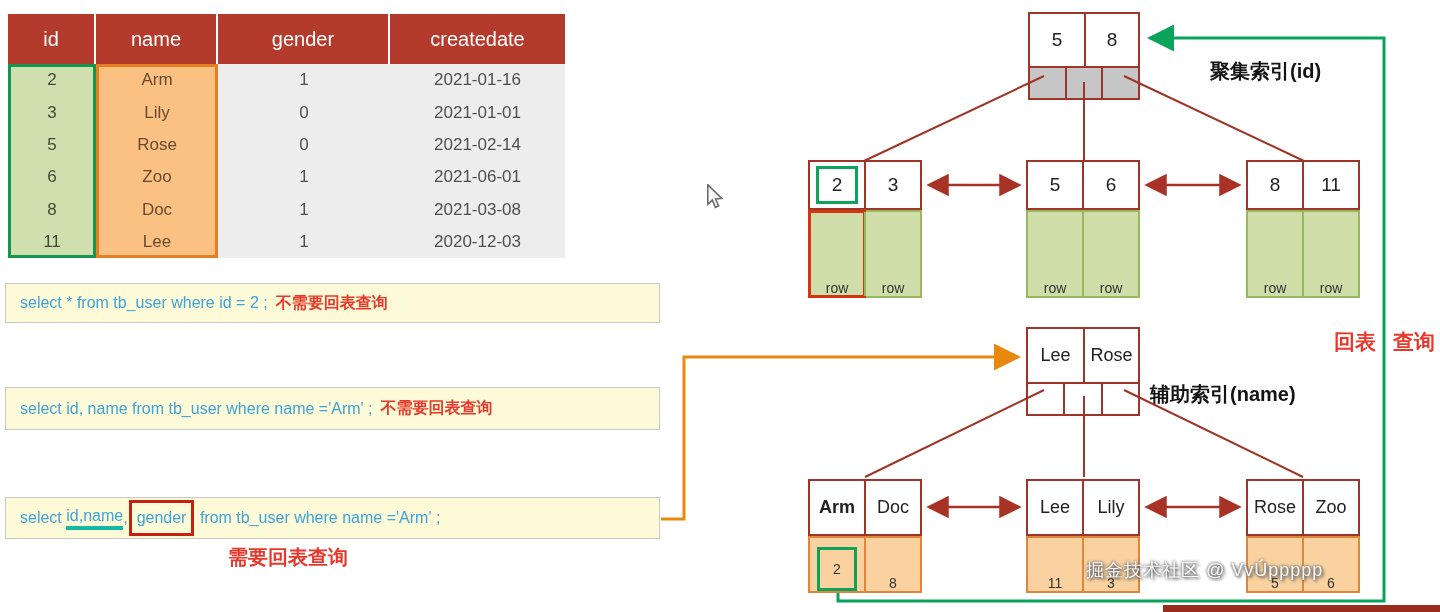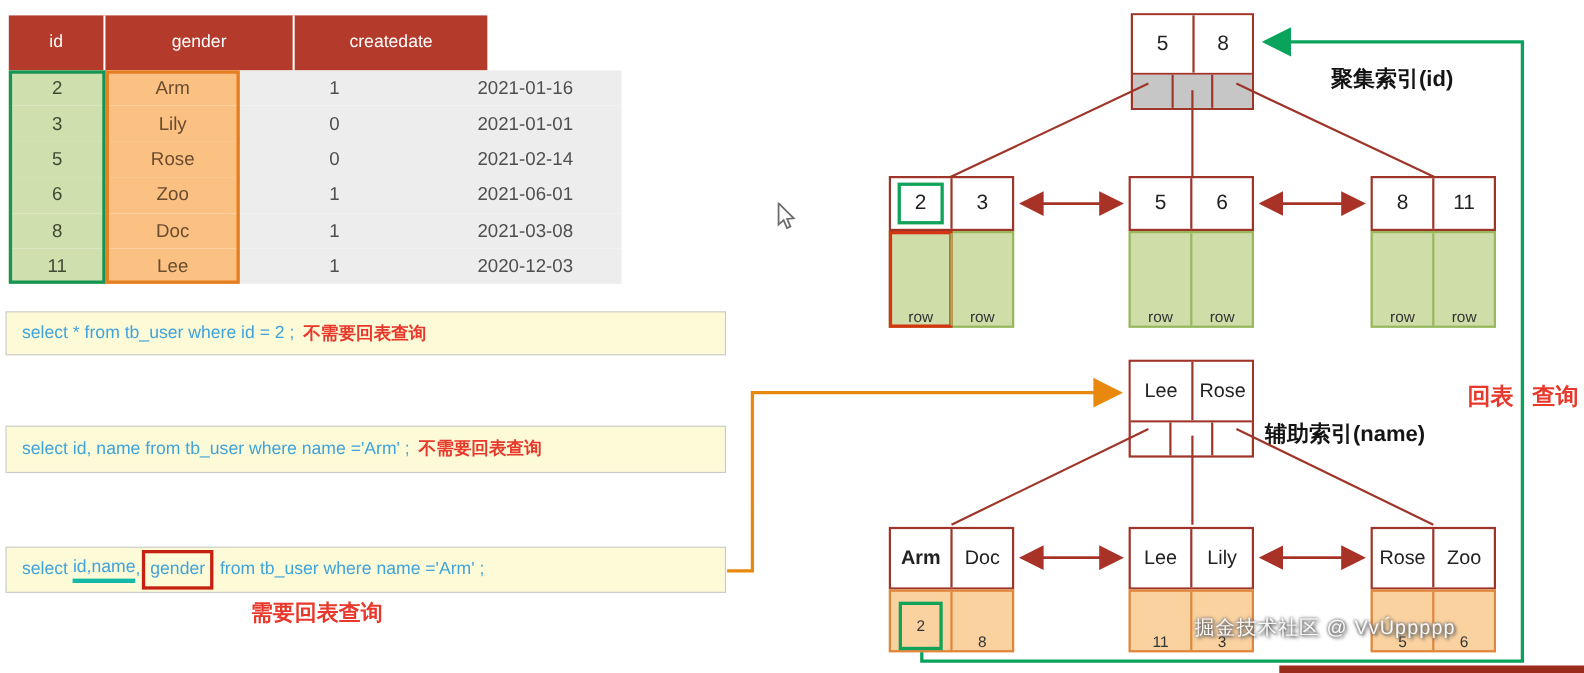--- a/index.html
+++ b/index.html
@@ -3,21 +3,21 @@
 <meta charset="utf-8">
 <style>
   * { margin:0; padding:0; box-sizing:border-box; }
   html,body { background:#fff; }
   body { font-family:"Liberation Sans","DejaVu Sans",sans-serif; }
   #stage { position:relative; width:1440px; height:612px; background:#ffffff; overflow:hidden; }
 
   
   .tbl { position:absolute; left:8px; top:14px; width:557px; }
   .tbl-hd { display:flex; height:50px; }
-  .hc { background:#b43a2b; color:#fff; font-size:16px; display:flex; align-items:center; justify-content:center; }
+  .hc { background:#b43a2b; color:#fff; font-size:20px; display:flex; align-items:center; justify-content:center; }
   .hc1 { width:88px; border-right:2px solid #fff; }
   .hc2 { width:122px; border-right:2px solid #fff; }
   .hc3 { width:172px; border-right:2px solid #fff; }
   .hc4 { width:175px; }
   .tbl-r { display:flex; height:32.4px; }
   .c { display:flex; align-items:center; justify-content:center; font-size:17px; color:#4f4f4f; }
   .c1 { width:88px; background:#cfdfad; color:#3f4a33; }
   .c2 { width:122px; background:#fac183; color:#6b4a2e; }
   .c3 { width:172px; background:#ededed; }
   .c4 { width:175px; background:#ededed; }
@@ -62,37 +62,38 @@
 
   .gframe { border:3px solid #0fa258; width:42px; height:38px; display:flex; align-items:center; justify-content:center; }
   .gframe2 { border:3px solid #0fa258; min-width:40px; height:44px; display:flex; align-items:center; justify-content:center; }
   .redframe { position:absolute; left:-2px; top:-2px; right:-2px; bottom:-2px; border:3px solid #d2350f; pointer-events:none; }
   .bold { font-weight:bold; }
 
   
   .lab { position:absolute; font-size:20px; color:#141414; font-weight:600; }
   #lab-clustered { left:1210px; top:58px; }
   #lab-secondary { left:1150px; top:381px; }
-  .backq { position:absolute; left:1334px; top:328px; display:flex; gap:17px; font-size:21px; font-weight:bold; color:#e8382b; z-index:15;margin-top:18px; }
+  .backq { position:absolute; left:1334px; top:328px; display:flex; gap:17px; font-size:21px; font-weight:bold; color:#e8382b; z-index:15; }
 
   
   #wires { position:absolute; left:0; top:0; z-index:10; pointer-events:none; }
   .nodes-layer { z-index:5; }
   .wm { position:absolute; left:1086px; top:558px; font-size:18px; letter-spacing:1px; color:rgba(255,255,255,0.93); z-index:30; white-space:nowrap;
         text-shadow:2px 2px 3px rgba(70,70,70,0.85), -1px -1px 2px rgba(130,130,130,0.65), 1px -1px 2px rgba(130,130,130,0.55), -1px 1px 2px rgba(130,130,130,0.55); }
   #cursor { position:absolute; left:706px; top:184px; z-index:40; }
 </style>
 </head>
 <body>
 
 <div id="stage">
 
   <div class="tbl">
     <div class="tbl-hd">
       <div class="hc hc1">id</div>
+      <div class="hc hc2">name</div>
       <div class="hc hc3">gender</div>
       <div class="hc hc4">createdate</div>
     </div>
     <div class="tbl-r">
       <div class="c c1">2</div>
       <div class="c c2">Arm</div>
       <div class="c c3">1</div>
       <div class="c c4">2021-01-16</div>
     </div>
     <div class="tbl-r">

